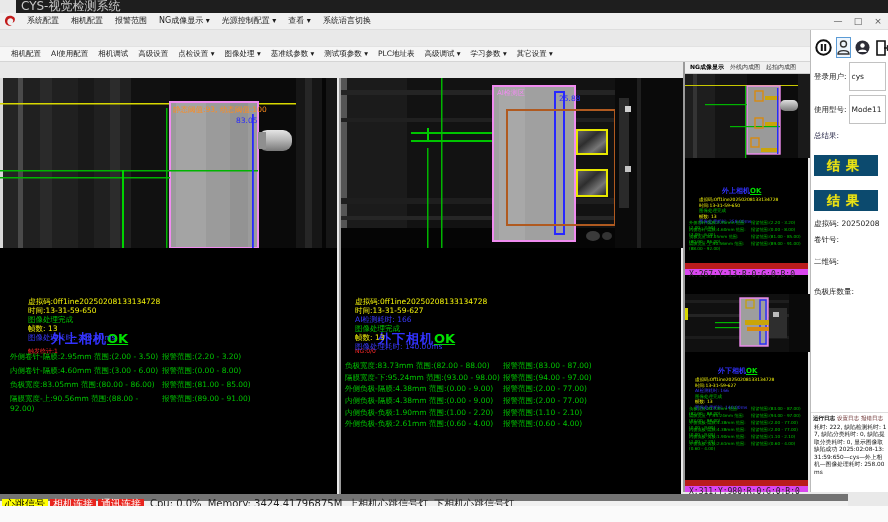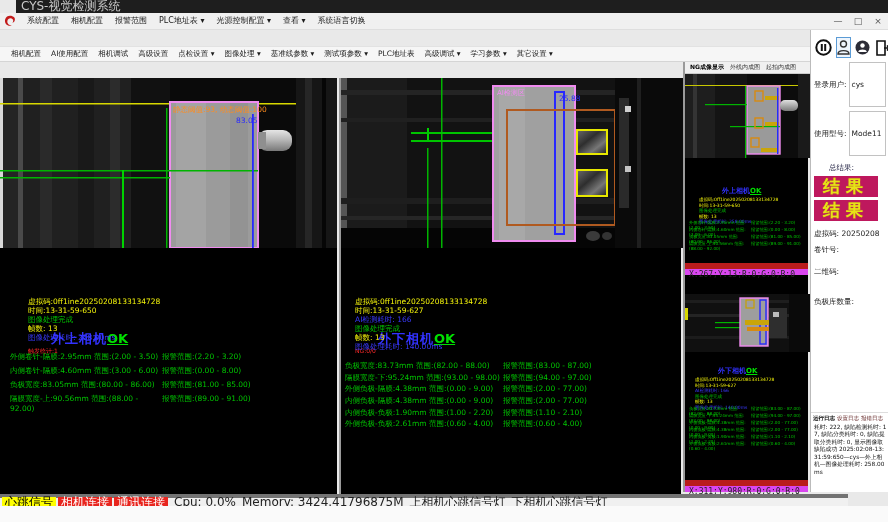--- a/index.html
+++ b/index.html
@@ -56,36 +56,36 @@
 
   
   .rpanel { position:absolute; left:810px; top:30px; width:78px; height:462px; background:#fff;
     border-left:1px solid #bbb; font-size:7.5px; color:#222; }
   .rp-btns { display:flex; gap:3px; margin:7px 0 4px 3px; }
   .rp-btn { width:19px; height:21px; display:flex; align-items:center; justify-content:center;
     background:#fff; border:1px solid #fff; }
   .rp-btn.sel { border:1px solid #5b9bd5; background:#eef5fc; }
   .rp-row { display:flex; align-items:center; margin:4px 2px 0 3px; }
   .rp-lab { white-space:nowrap; }
-  .rp-val { border:1px solid #c2c2c2; background:#fff; flex:1; margin-left:2px; padding:17px 2px;
+  .rp-val { border:1px solid #c2c2c2; background:#fff; flex:1; margin-left:2px; padding:9px 2px;
     min-height:11px; font-size:7.5px; }
-  .rp-sec { margin:7px 0 0 18px; color:#1a1a3c; }
-  .result-box { width:64px; height:21px; margin:3px 0 0 3px; background:#be185d;
-    color:#e8e218; font-size:17px; font-weight:bold; letter-spacing:6px; text-align:center;
+  .rp-sec { margin:7px 0 0 3px; color:#1a1a3c; }
+  .result-box { width:64px; height:21px; margin:14px 0 0 3px; background:#0c4a6e;
+    color:#e8e218; font-size:13px; font-weight:bold; letter-spacing:6px; text-align:center;
     line-height:21px; text-shadow:0 0 1px #b9b100; }
   .rp-plain { margin:8px 0 0 3px; }
   .rp-log { position:absolute; left:0; bottom:14px; width:78px; border-top:1px solid #ddd; }
   .rp-log-tabs { display:flex; gap:2px; padding:2px 0 1px 2px; }
   .rp-log-tab { font-size:5.5px; color:#5a1a1a; white-space:nowrap; }
   .rp-log-tab.sel { font-weight:bold; color:#000; }
   .rp-log-text { font-size:5.8px; line-height:7.5px; color:#111; padding:1px 2px 2px 3px; word-break:break-all; }
 
   
   .statusbar { position:absolute; left:0; top:494px; width:848px; height:12px; background:#f0f0f0;
-    border-top:4px solid #737373; display:flex; align-items:center; font-size:12px; color:#222; }
+    border-top:7px solid #737373; display:flex; align-items:center; font-size:10px; color:#222; }
   .badge { padding:0 3px; margin-left:2px; line-height:10px; height:10px; }
   .badge-y { background:#ffff00; color:#000; }
   .badge-r { background:#e8251e; color:#fff; }
   .sb-txt { margin-left:6px; white-space:nowrap; }
   .bottomfill { position:absolute; left:0; top:506px; width:888px; height:16px; background:#fafafa; }
 </style>
 </head>
 <body>
 
 <div class="app">
@@ -94,21 +94,21 @@
     <span>CYS-视觉检测系统</span>
   </div>
 
   <div class="menubar">
     <svg class="logo" viewBox="0 0 16 16">
       <path d="M13 4 C10 1 4 1 2.5 6 C1 11 6 15 10 13 C7 13 4.5 11 5 8 C5.5 5 9 4 11 6 C12 7 12 9 10.5 10 C13 10 14.5 6.5 13 4 Z" fill="#c21a1a"></path>
     </svg>
     <span class="menu-item">系统配置</span>
     <span class="menu-item">相机配置</span>
     <span class="menu-item">报警范围</span>
-    <span class="menu-item">PLC地址表 ▾</span>
+    <span class="menu-item">NG成像显示 ▾</span>
     <span class="menu-item">光源控制配置 ▾</span>
     <span class="menu-item">查看 ▾</span>
     <span class="menu-item">系统语言切换</span>
     <div class="win-controls">
       <span class="win-btn">—</span>
       <span class="win-btn">□</span>
       <span class="win-btn">×</span>
     </div>
   </div>
 

